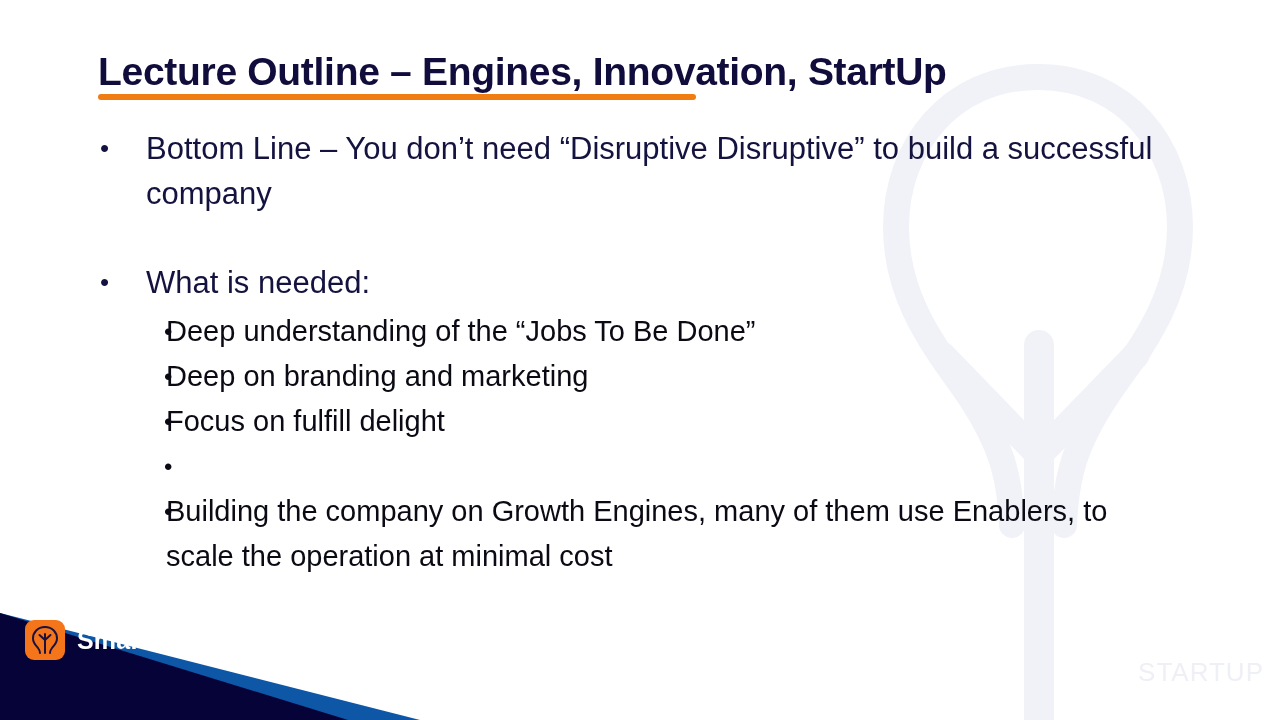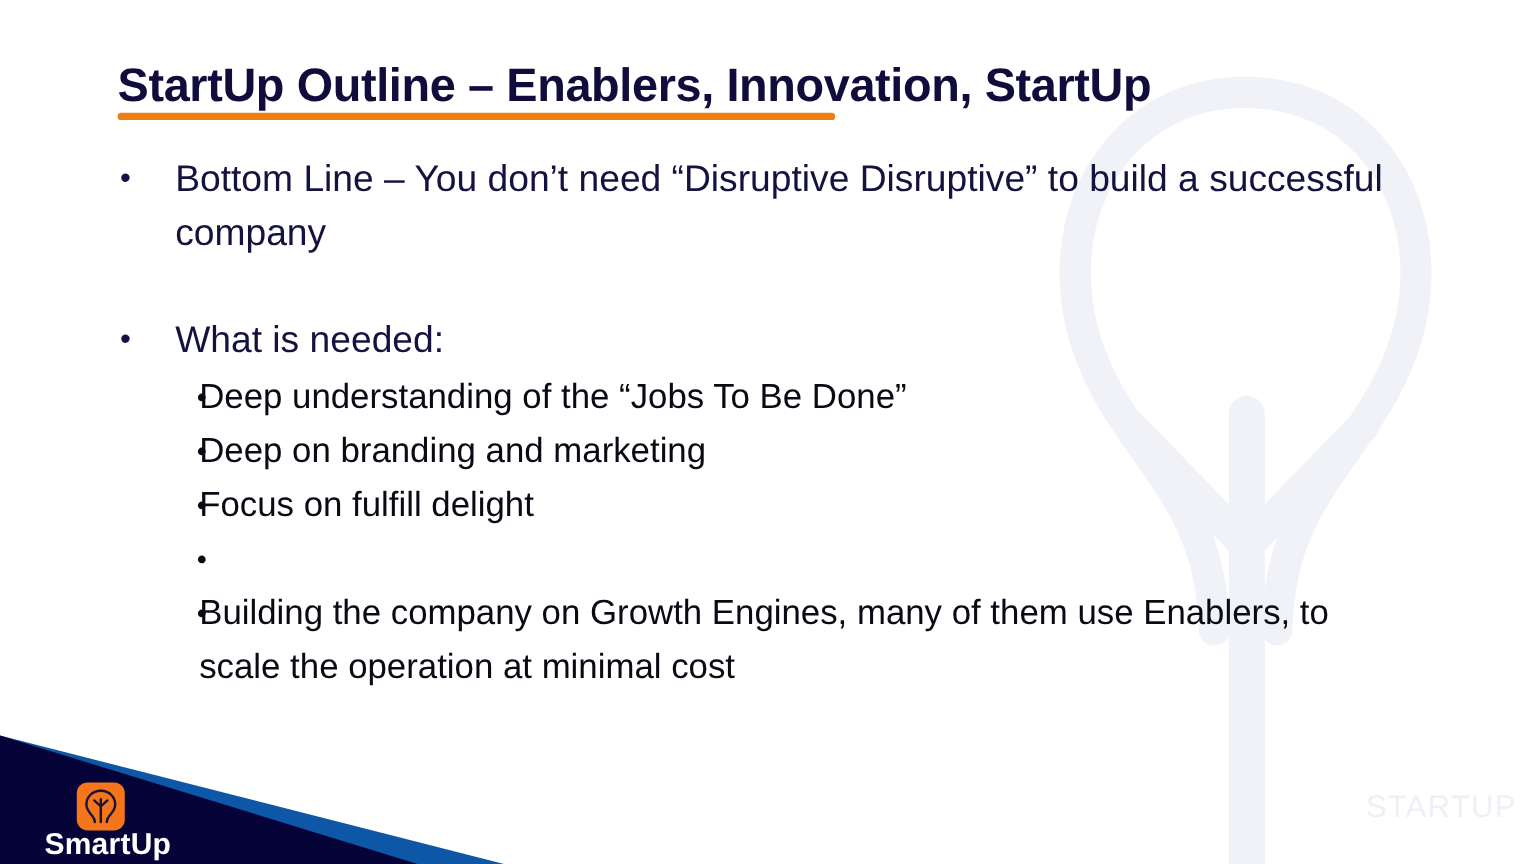--- a/index.html
+++ b/index.html
@@ -135,25 +135,24 @@
     top: 600px;
     width: 420px;
     height: 120px;
     z-index: 4;
   }
   .footer-blue svg { display: block; width: 100%; height: 100%; }
 
   .logo-group {
     position: absolute;
     left: 25px;
-    top: 652px;
+    top: 620px;
     display: flex;
     align-items: center;
     z-index: 6;
-    flex-direction: column;
   }
   .logo-mark {
     width: 40px;
     height: 40px;
     border-radius: 9px;
     background: #f5751a;
     position: relative;
     flex: 0 0 auto;
   }
   .logo-mark svg {
@@ -203,21 +202,21 @@
         <path d="M 159 290 L 159 668"></path>
       </g>
       <g fill="none" stroke="#f0f2f8" stroke-width="27" stroke-linecap="round">
         <path d="M 159 400 L 62 300"></path>
         <path d="M 159 400 L 256 300"></path>
       </g>
     </svg>
   </div>
   <div class="watermark-text">STARTUP</div>
 
-  <div class="title">StartUp Outline – Enablers, Innovation, StartUp</div>
+  <div class="title">Lecture Outline – Engines, Innovation, StartUp</div>
   <div class="title-rule"></div>
 
   <div class="body-area">
 
     <div class="lvl1">
       <span class="bullet">•</span>
       <span class="txt">Bottom Line – You don’t need “Disruptive Disruptive” to build a successful company</span>
     </div>
 
     <div class="spacer"></div>

